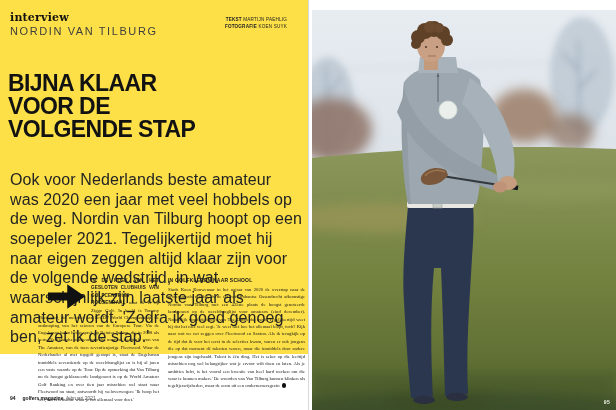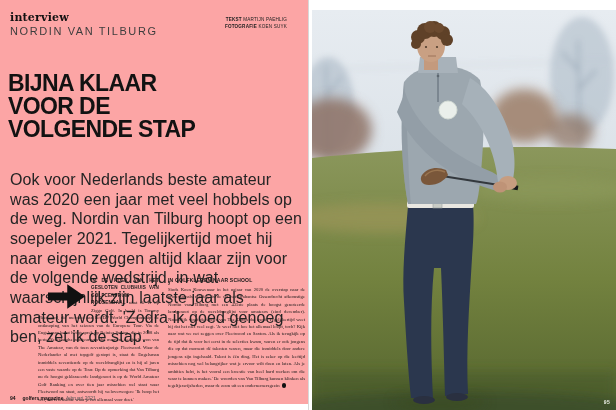--- a/index.html
+++ b/index.html
@@ -1,20 +1,20 @@
 <!DOCTYPE html>
 <html><head>
 <meta charset="utf-8">
 <style>
   html,body{margin:0;padding:0;background:#ffffff;}
   #spread{position:relative;width:616px;height:410px;background:#ffffff;overflow:hidden;
           font-family:"Liberation Sans",sans-serif;color:#1c1c1c;}
 
   
-  .page-left{position:absolute;left:0;top:0;width:308px;height:404px;background:#fca5a5;text-decoration:underline;}
+  .page-left{position:absolute;left:0;top:0;width:308px;height:354px;background:#fde047;text-decoration:underline;}
 
   .kicker{position:absolute;left:10px;top:11px;font-family:"DejaVu Serif",serif;
           font-weight:bold;font-size:11px;color:#111;letter-spacing:.2px;}
   .subject{position:absolute;left:10px;top:25px;font-size:11px;color:#3d3d3d;
            letter-spacing:1.6px;font-weight:400;}
 
   .credits{position:absolute;right:21px;top:16px;text-align:right;font-size:4.6px;
            line-height:1.6;color:#222;letter-spacing:.2px;}
   .credits b{font-weight:bold;}
 

